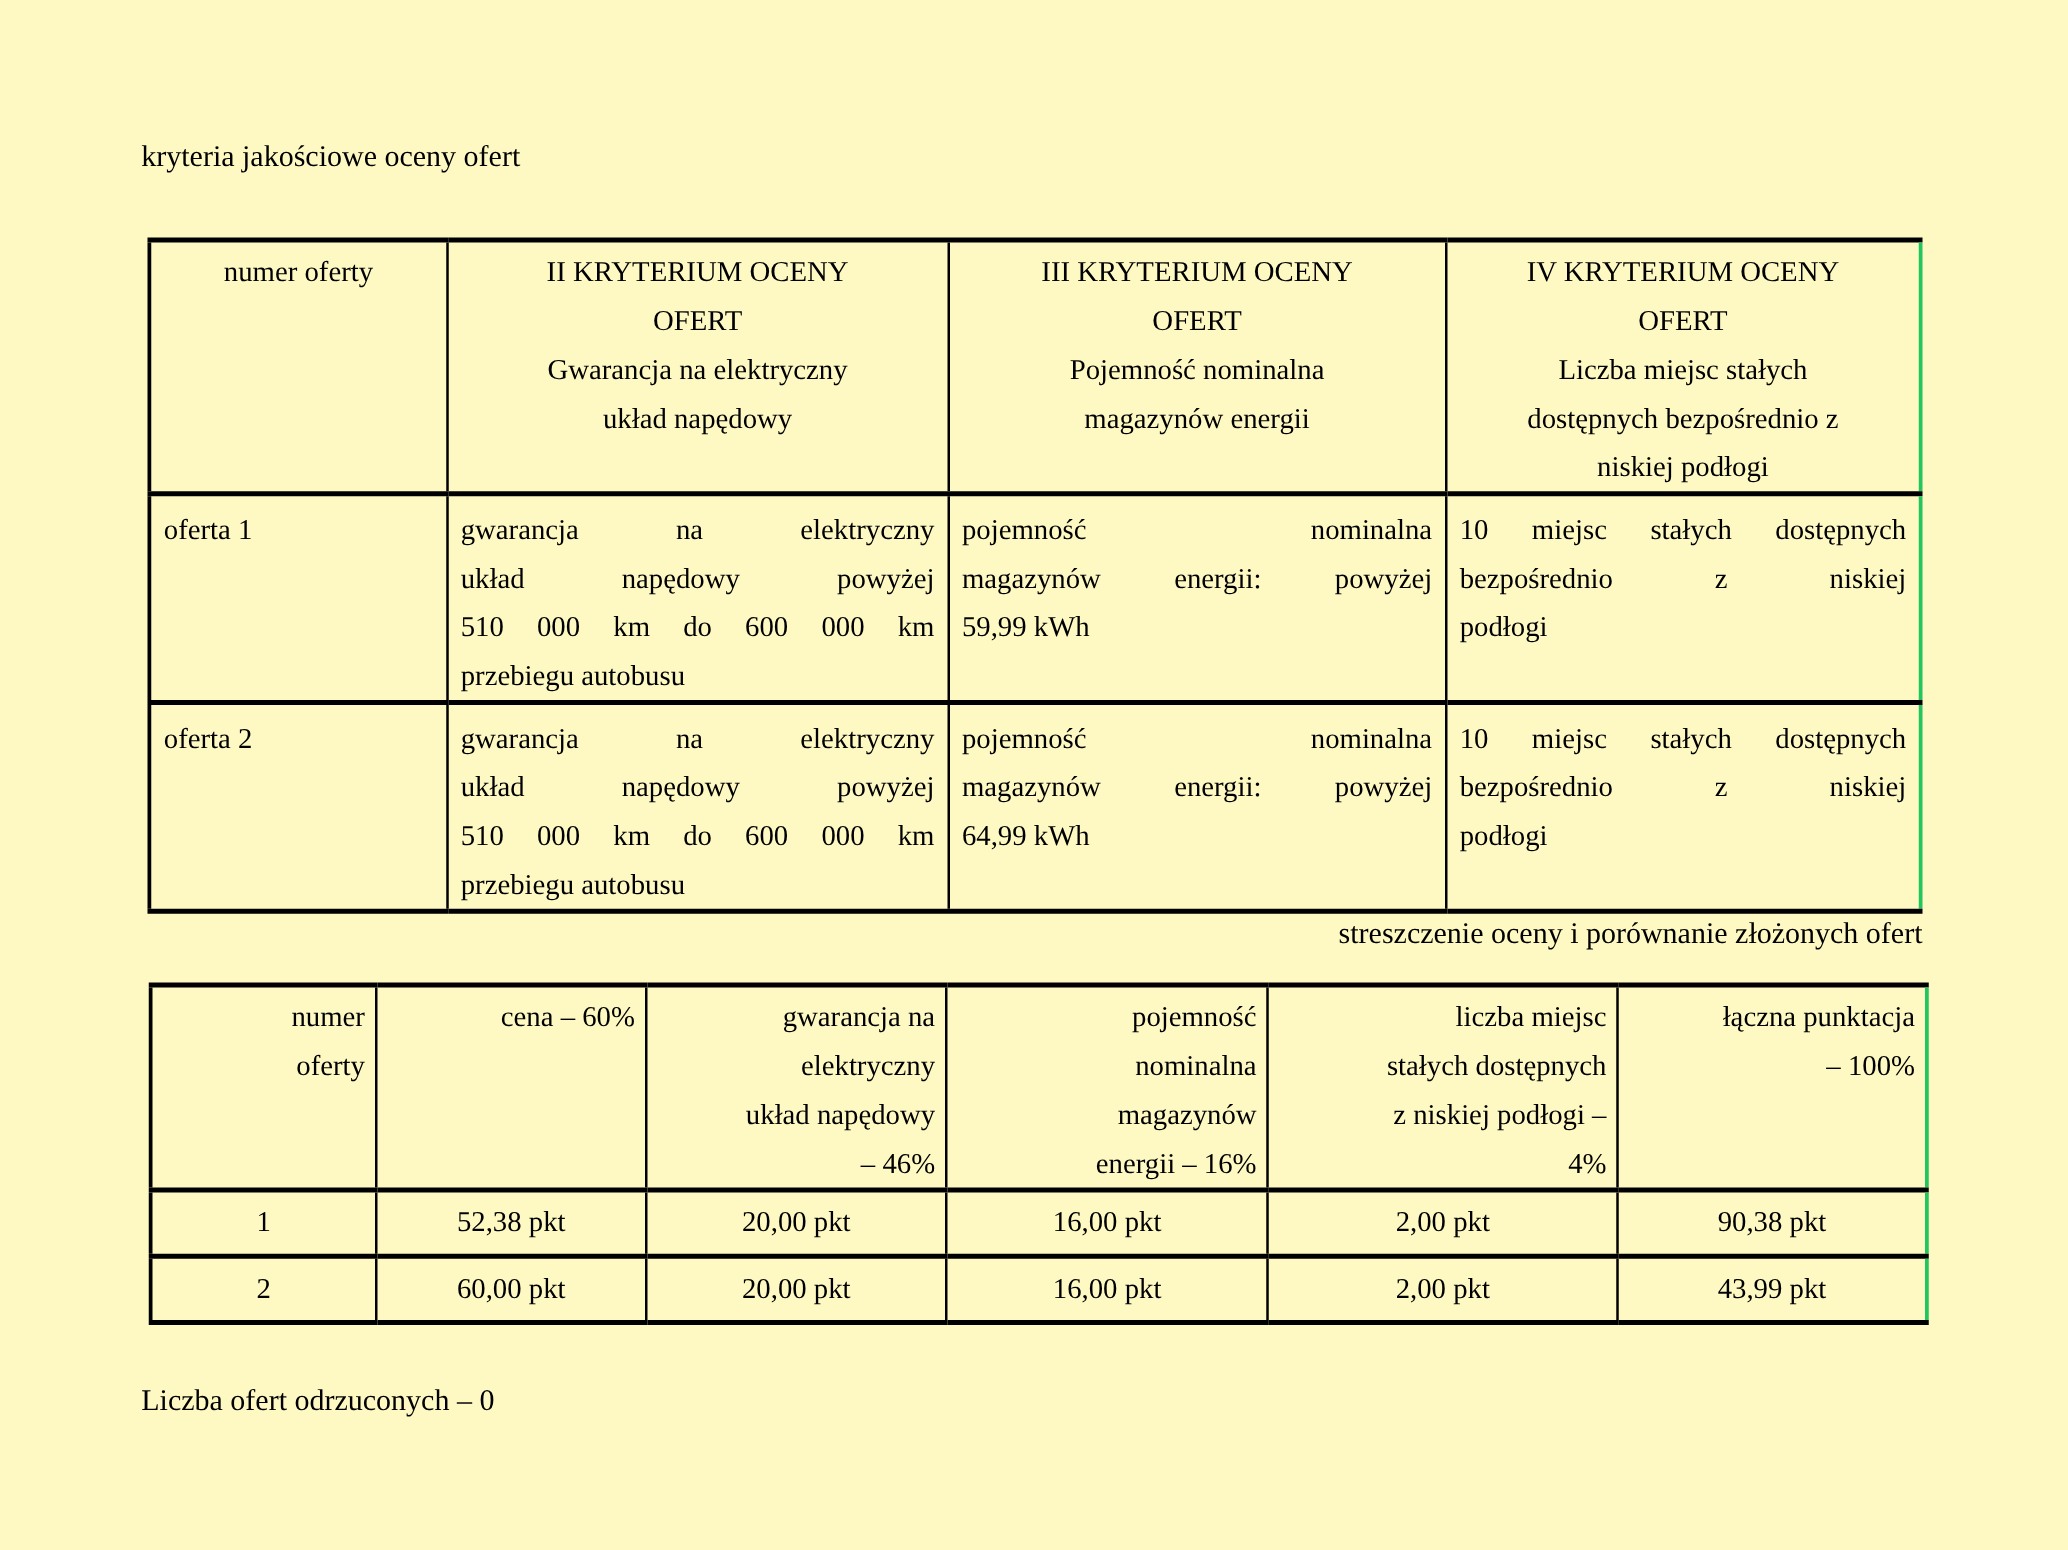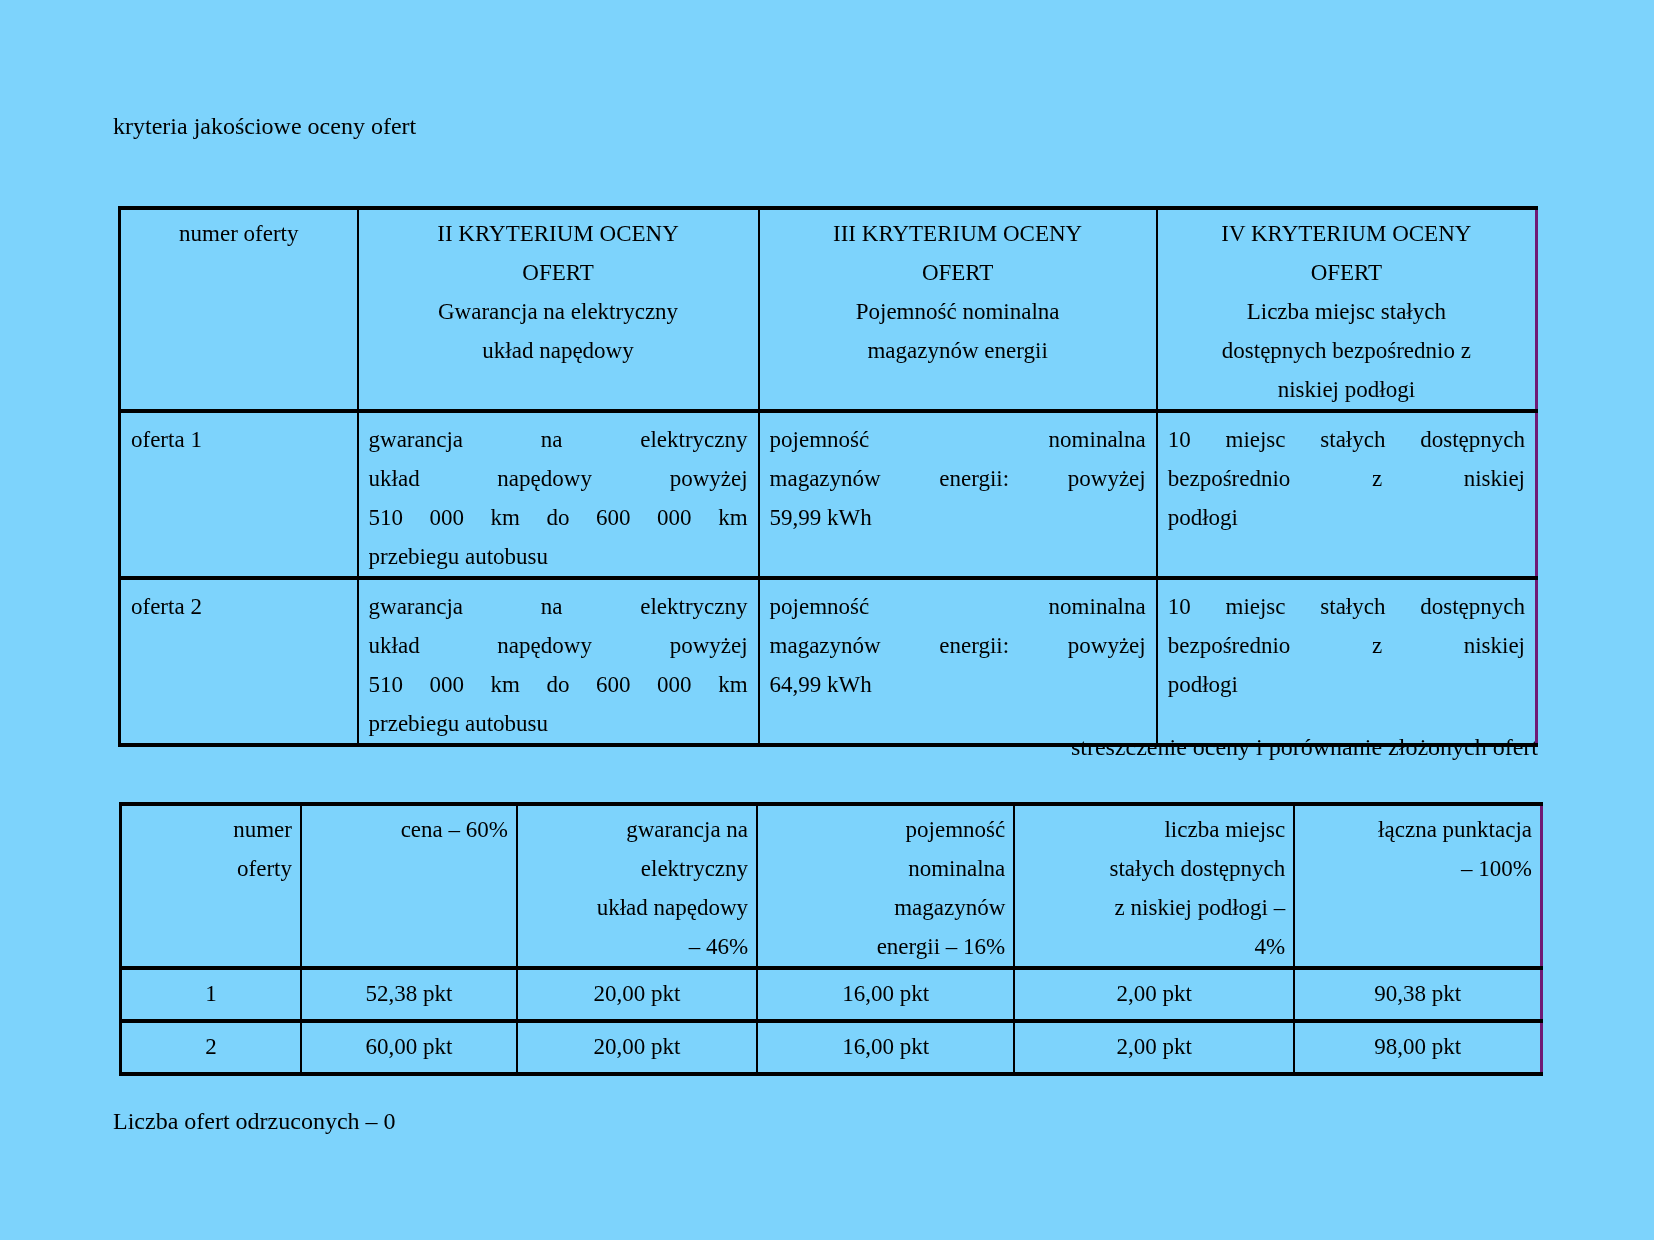--- a/index.html
+++ b/index.html
@@ -4,21 +4,21 @@
 <style>
   html, body {
     margin: 0;
     padding: 0;
     background: #ffffff;
   }
   .page {
     position: relative;
     width: 1654px;
     height: 1240px;
-    background: #7dd3fc;
+    background: #fef9c3;
     font-family: "Liberation Serif", serif;
     color: #000000;
     overflow: hidden;
   }
   .doc-title {
     position: absolute;
     font-size: 24px;
     line-height: 32px;
   }
   .title-qual {
@@ -29,24 +29,23 @@
     left: 118px;
     top: 731px;
     width: 1420px;
     text-align: right;
   }
   table.doc-table {
     position: absolute;
     border-collapse: collapse;
     table-layout: fixed;
     border-left: 3px solid #000;
-    border-right: 3px solid #701a75;
+    border-right: 3px solid #22c55e;
     font-size: 23px;
     line-height: 39px;
-    margin-top: 16px;
   }
   table.doc-table td {
     border-left: 2px solid #000;
     border-right: 2px solid #000;
     border-top: 4px solid #000;
     border-bottom: 4px solid #000;
     vertical-align: top;
     overflow: hidden;
   }
   #table1 {
@@ -205,21 +204,21 @@
         <td class="num-cell">16,00 pkt</td>
         <td class="num-cell">2,00 pkt</td>
         <td class="num-cell">90,38 pkt</td>
       </tr>
       <tr>
         <td class="num-cell">2</td>
         <td class="num-cell">60,00 pkt</td>
         <td class="num-cell">20,00 pkt</td>
         <td class="num-cell">16,00 pkt</td>
         <td class="num-cell">2,00 pkt</td>
-        <td class="num-cell">98,00 pkt</td>
+        <td class="num-cell">43,99 pkt</td>
       </tr>
     </tbody>
   </table>
 
   <div class="footer-block">
     <div>Liczba ofert odrzuconych – 0</div>
   </div>
 
 </div>
 

